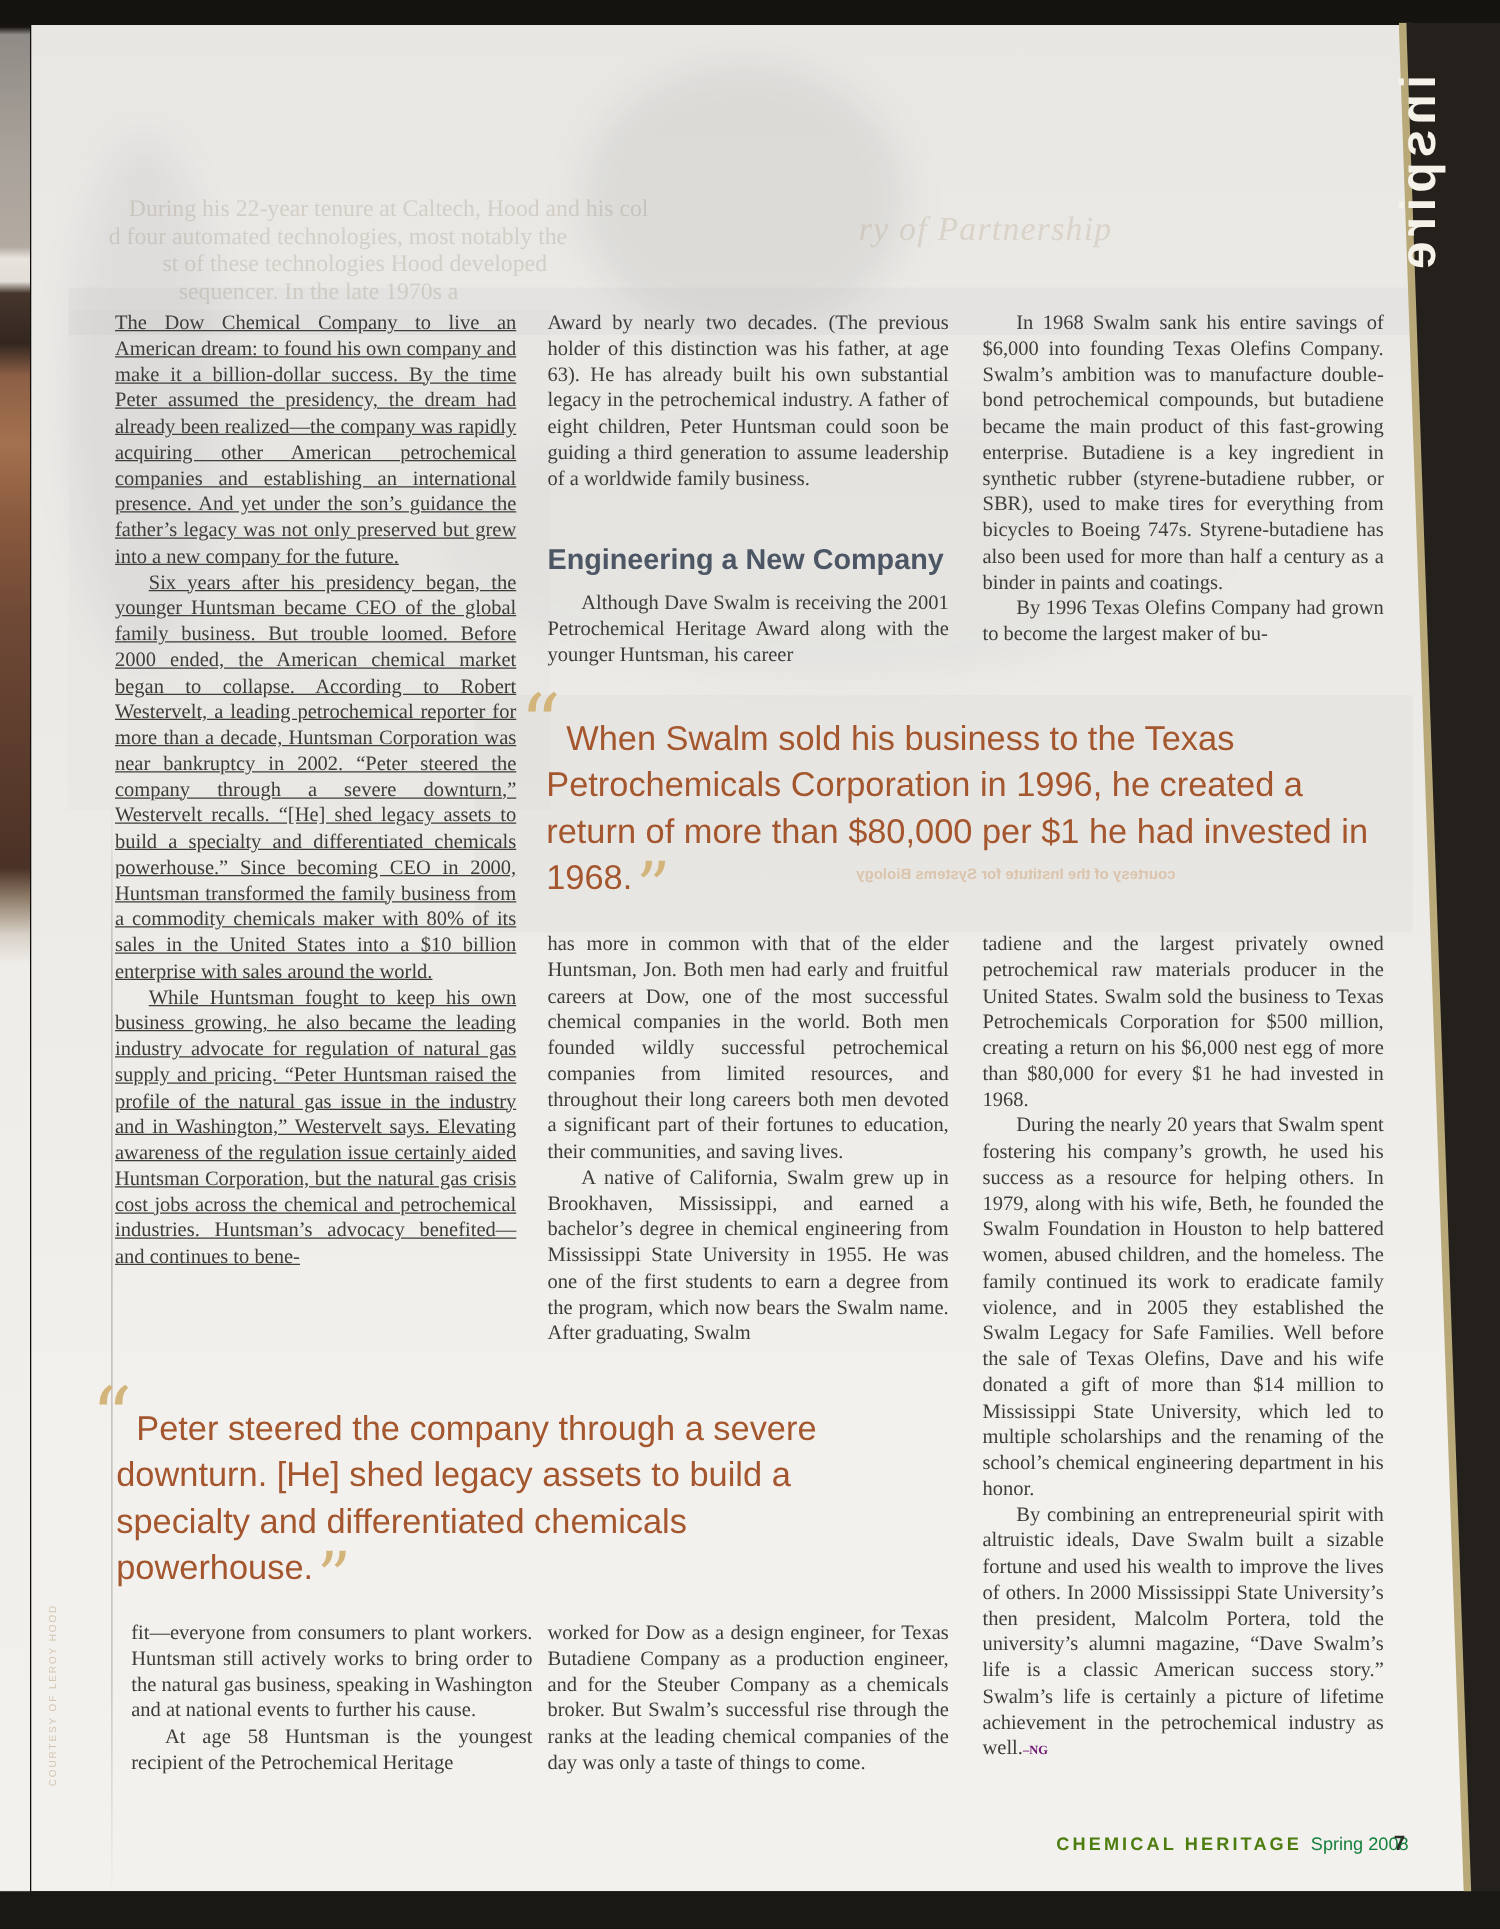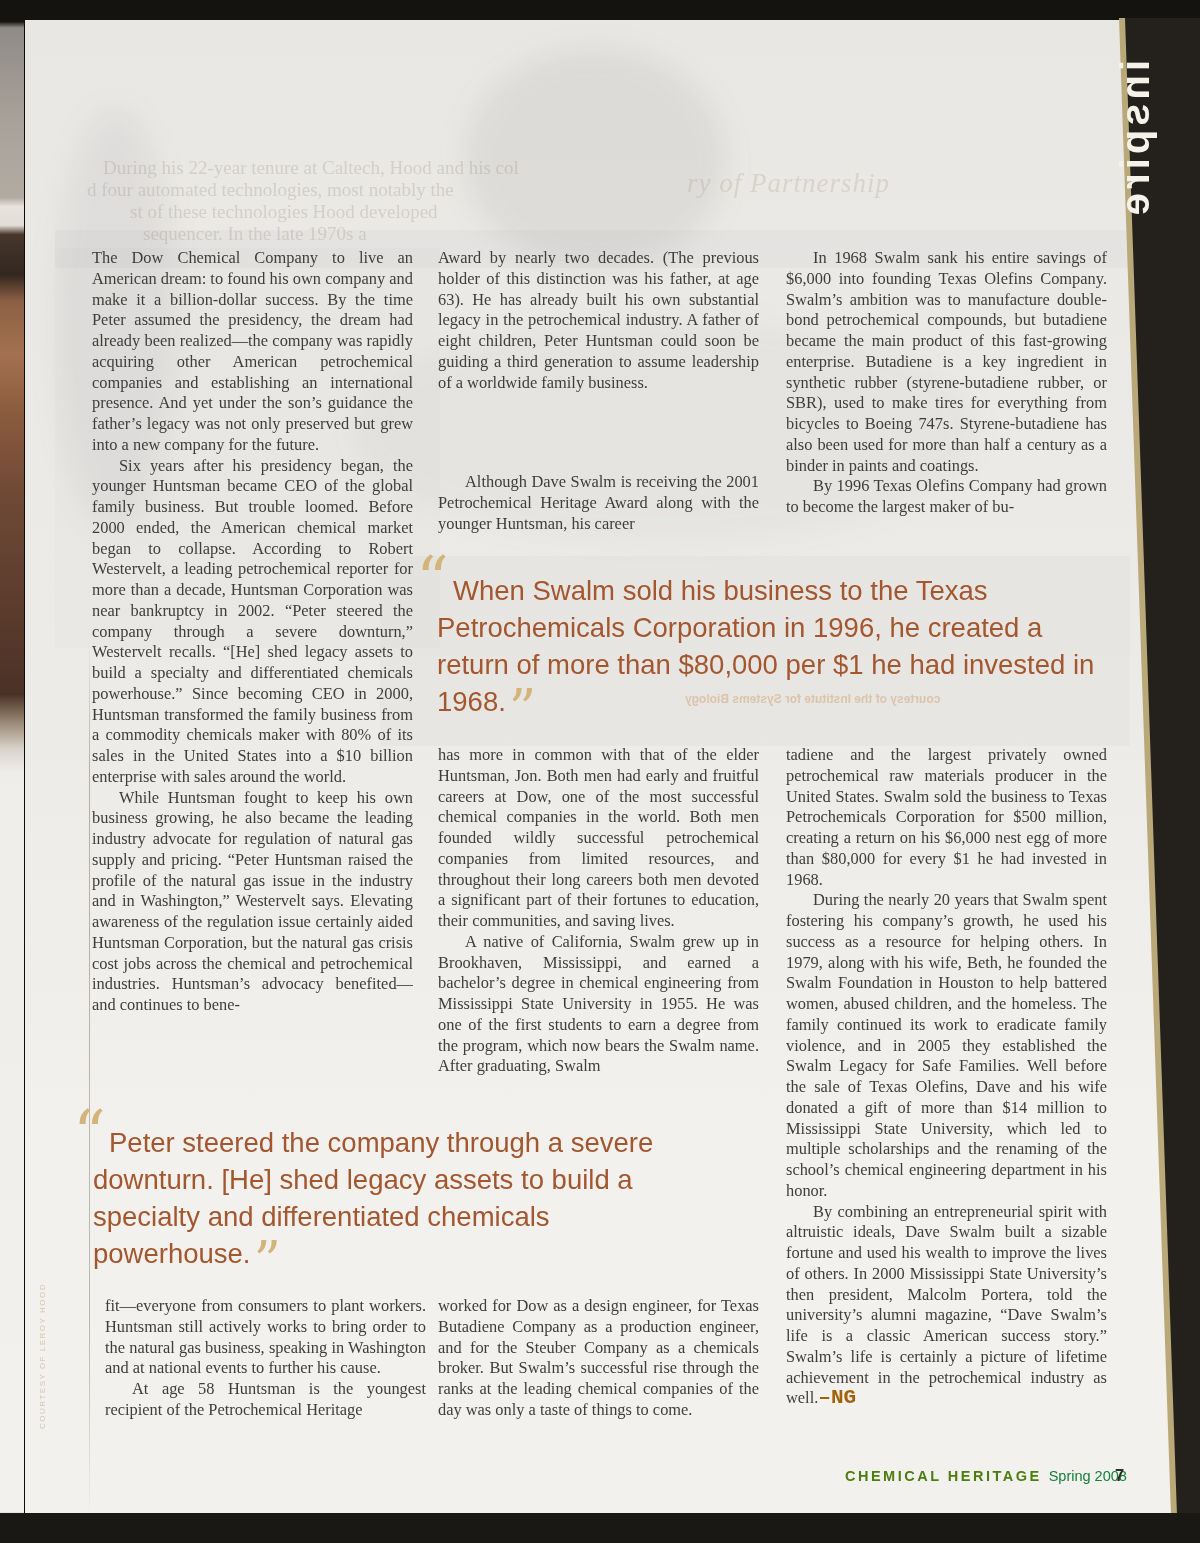--- a/index.html
+++ b/index.html
@@ -60,21 +60,21 @@
   .col p.ind{text-indent:27px;}
   .heading{position:absolute;z-index:2;font-family:"Liberation Sans",sans-serif;font-weight:bold;
        font-size:23px;color:#4d5665;}
   .pq{position:absolute;z-index:2;font-family:"Liberation Sans",sans-serif;font-size:27.5px;
       line-height:37px;color:#a4562e;}
   .pq .qtext{text-indent:16px;display:block;}
   .qm-open{position:absolute;z-index:2;font-family:"DejaVu Serif",serif;font-size:64px;line-height:1;
       color:#d3b47a;}
   .qm-close{font-family:"DejaVu Serif",serif;font-size:54px;line-height:0;vertical-align:-17px;
       color:#d3b47a;margin-left:3px;}
-  .byline{font-weight:bold;font-family:Liberation Mono, monospace;font-size:21px;color:#a16207;}
+  .byline{font-weight:bold;font-family:Liberation Serif, serif;font-size:10px;color:#701a75;}
 
   
   .footer{position:absolute;z-index:2;top:1448px;left:820px;width:250px;text-align:right;
       font-family:"Liberation Sans",sans-serif;font-size:14.5px;white-space:nowrap;}
   .footer .mag{font-weight:bold;letter-spacing:2.5px;color:#4d7c0f;}
   .footer .issue{color:#15803d;margin-left:7px;}
   .pageno{position:absolute;z-index:2;top:1446px;left:1090px;font-family:"Liberation Sans",sans-serif;
       font-weight:bold;font-size:16.5px;color:#2f2d2a;}
 </style>
 </head>
@@ -96,33 +96,34 @@
 
     <div class="ghost" style="left:78px;top:137px;">During his 22-year tenure at Caltech, Hood and his col</div>
     <div class="ghost" style="left:62px;top:159px;">d four automated technologies, most notably the</div>
     <div class="ghost" style="left:105px;top:181px;">st of these technologies Hood developed</div>
     <div class="ghost" style="left:118px;top:203px;">sequencer. In the late 1970s a</div>
     <div class="ghost big" style="left:662px;top:148px;">ry of Partnership</div>
     <div class="ghost inspire" style="left:1088px;top:40px;">inspire</div>
     <div class="ghost caption" style="left:660px;top:672px;">courtesy of the Institute for Systems Biology</div>
     <div class="ghost credit" style="left:22px;top:1400px;">COURTESY OF LEROY HOOD</div>
 
-    <div class="col" style="left:67px;top:228px;">
+    <div class="col" style="left:67px;top:228px;text-decoration:underline;">
       <p>The Dow Chemical Company to live an American dream: to found his own company and make it a billion-dollar success. By the time Peter assumed the presidency, the dream had already been realized—the company was rapidly acquiring other American petrochemical companies and establishing an international presence. And yet under the son’s guidance the father’s legacy was not only preserved but grew into a new company for the future.</p>
       <p class="ind">Six years after his presidency began, the younger Huntsman became CEO of the global family business. But trouble loomed. Before 2000 ended, the American chemical market began to collapse. According to Robert Westervelt, a leading petrochemical reporter for more than a decade, Huntsman Corporation was near bankruptcy in 2002. “Peter steered the company through a severe downturn,” Westervelt recalls. “[He] shed legacy assets to build a specialty and differentiated chemicals powerhouse.” Since becoming CEO in 2000, Huntsman transformed the family business from a commodity chemicals maker with 80% of its sales in the United States into a $10 billion enterprise with sales around the world.</p>
       <p class="ind">While Huntsman fought to keep his own business growing, he also became the leading industry advocate for regulation of natural gas supply and pricing. “Peter Huntsman raised the profile of the natural gas issue in the industry and in Washington,” Westervelt says. Elevating awareness of the regulation issue certainly aided Huntsman Corporation, but the natural gas crisis cost jobs across the chemical and petrochemical industries. Huntsman’s advocacy benefited—and continues to bene-</p>
     </div>
     <div class="col" style="left:67px;top:1276px;margin-left:13px;">
       <p>fit—everyone from consumers to plant workers. Huntsman still actively works to bring order to the natural gas business, speaking in Washington and at national events to further his cause.</p>
       <p class="ind">At age 58 Huntsman is the youngest recipient of the Petrochemical Heritage</p>
     </div>
 
     <div class="col" style="left:413px;top:228px;">
       <p>Award by nearly two decades. (The previous holder of this distinction was his father, at age 63). He has already built his own substantial legacy in the petrochemical industry. A father of eight children, Peter Huntsman could soon be guiding a third generation to assume leadership of a worldwide family business.</p>
     </div>
+    <div class="heading" style="left:413px;top:414px;">Engineering a New Company</div>
     <div class="col" style="left:413px;top:452px;">
       <p class="ind">Although Dave Swalm is receiving the 2001 Petrochemical Heritage Award along with the younger Huntsman, his career</p>
     </div>
     <div class="col" style="left:413px;top:725px;">
       <p>has more in common with that of the elder Huntsman, Jon. Both men had early and fruitful careers at Dow, one of the most successful chemical companies in the world. Both men founded wildly successful petrochemical companies from limited resources, and throughout their long careers both men devoted a significant part of their fortunes to education, their communities, and saving lives.</p>
       <p class="ind">A native of California, Swalm grew up in Brookhaven, Mississippi, and earned a bachelor’s degree in chemical engineering from Mississippi State University in 1955. He was one of the first students to earn a degree from the program, which now bears the Swalm name. After graduating, Swalm</p>
     </div>
     <div class="col" style="left:413px;top:1276px;">
       <p>worked for Dow as a design engineer, for Texas Butadiene Company as a production engineer, and for the Steuber Company as a chemicals broker. But Swalm’s successful rise through the ranks at the leading chemical companies of the day was only a taste of things to come.</p>
     </div>

